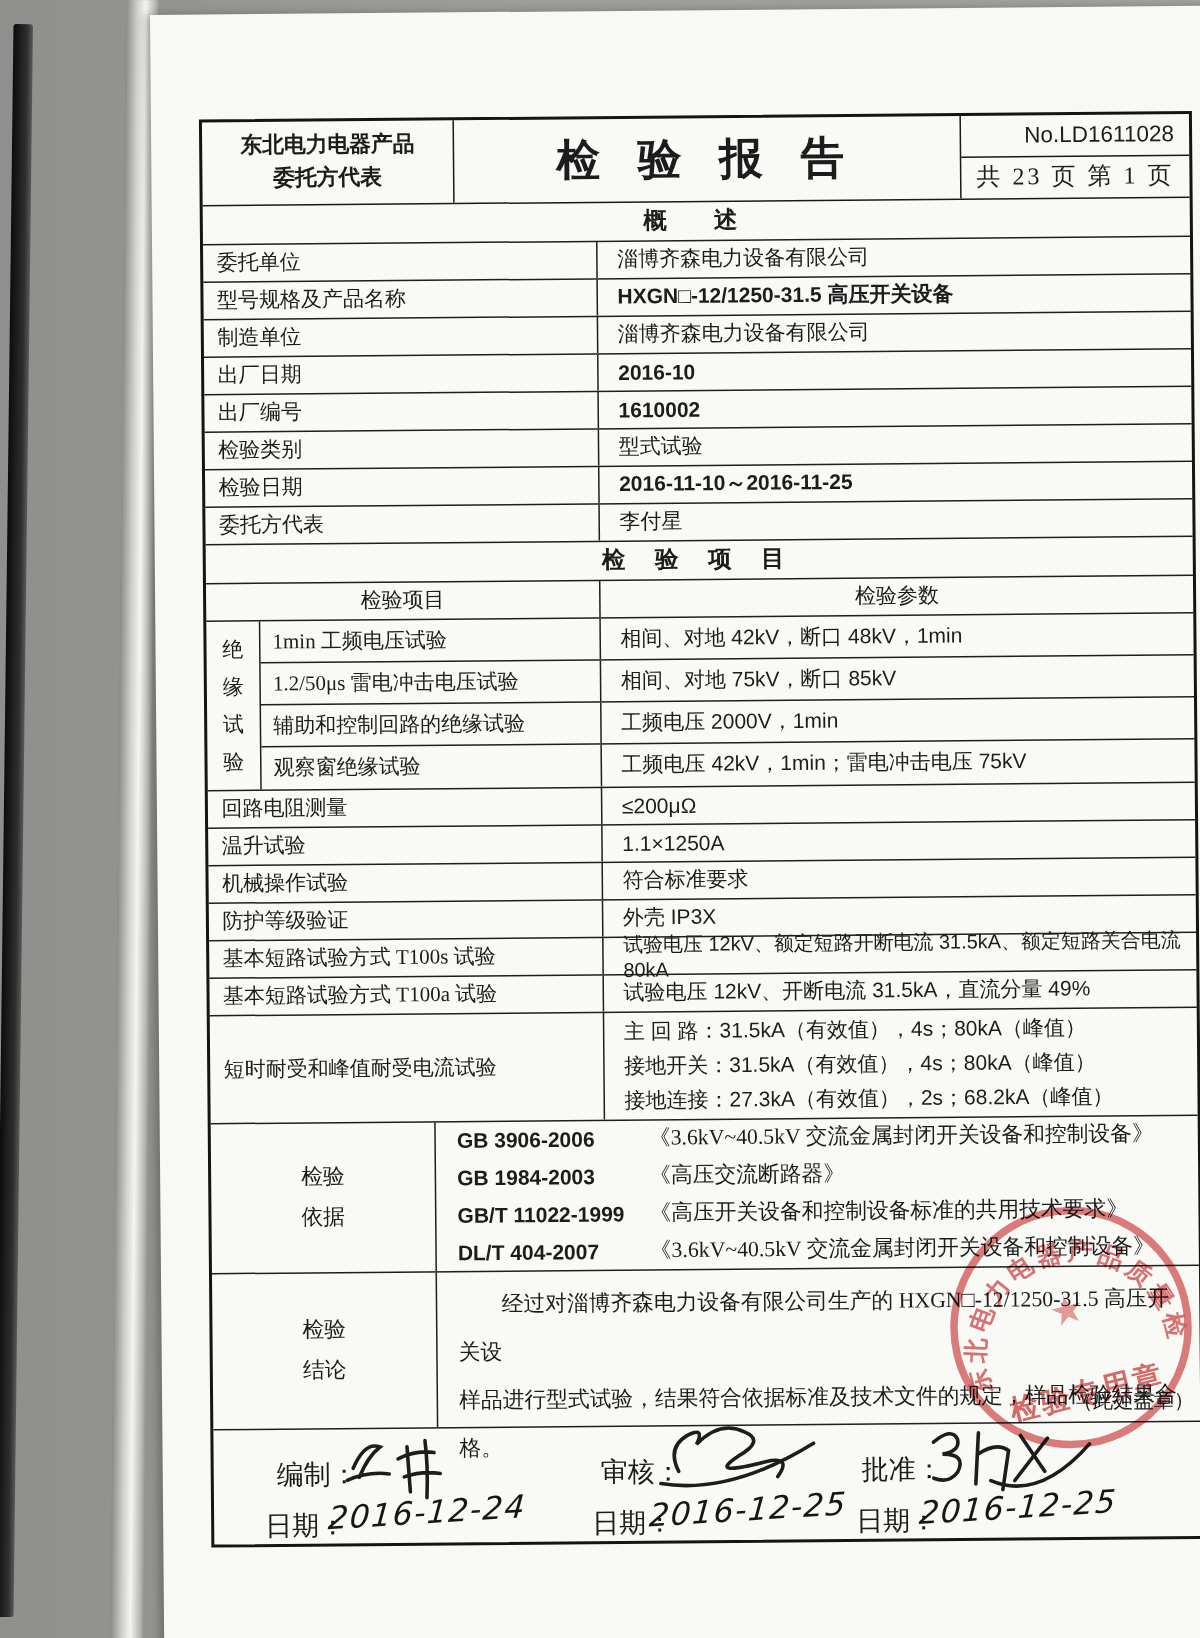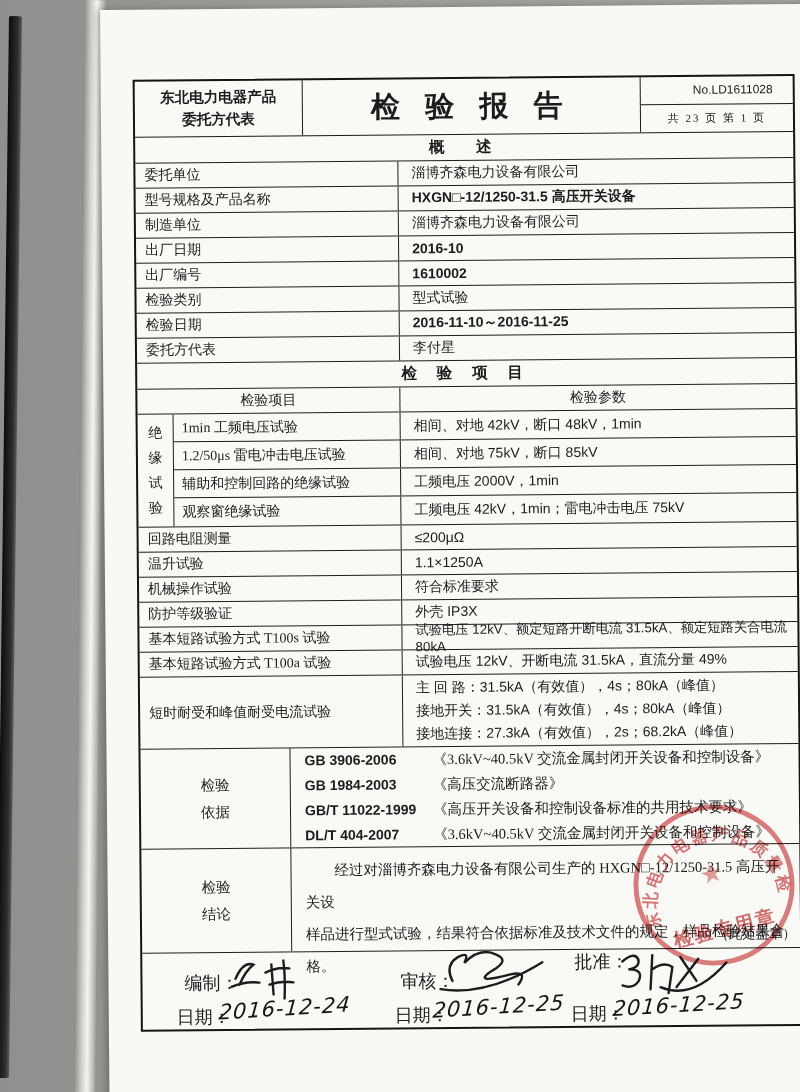--- a/index.html
+++ b/index.html
@@ -29,23 +29,23 @@
   .strong{font-weight:bold;}
   
   .hd{height:56px;display:flex;border-bottom:1.8px solid #1a1a1a;}
   .hd-station{width:167px;display:flex;flex-direction:column;justify-content:center;
               align-items:center;font-weight:bold;font-size:14.5px;line-height:1.45;}
   .hd-title{width:339px;border-left:1.8px solid #1a1a1a;border-right:1.8px solid #1a1a1a;
             display:flex;align-items:center;justify-content:center;
             font-size:29px;font-weight:bold;letter-spacing:9px;}
   .hd-right{flex:1;display:flex;flex-direction:column;}
   .hd-no{height:50%;display:flex;align-items:center;justify-content:center;
-         border-bottom:1.5px solid #1a1a1a;font-size:12px;font-family:"Liberation Sans",sans-serif;padding-left:32px;}
+         border-bottom:1.5px solid #1a1a1a;font-size:15px;font-family:"Liberation Sans",sans-serif;padding-left:32px;}
   .hd-page{height:50%;display:flex;align-items:center;justify-content:center;
-           font-size:11px;letter-spacing:2px;}
+           font-size:16px;letter-spacing:2px;}
   .sec{height:26px;justify-content:center;font-size:15.5px;font-weight:bold;letter-spacing:8px;}
   .info{height:25px;}
   .colhead{height:25px;}
   .colhead .lab{justify-content:center;padding-left:0;}
   .colhead .val{display:flex;justify-content:center;padding-left:0;font-family:"Liberation Serif",serif;}
   
   .insgroup{display:flex;border-bottom:1.6px solid #1e1e1e;}
   .vstrip{width:36px;border-right:1.6px solid #1e1e1e;display:flex;flex-direction:column;
           align-items:center;justify-content:space-around;padding:6px 0;font-size:14px;}
   .inscol{flex:1;display:flex;flex-direction:column;}
@@ -249,21 +249,21 @@
             <path d="M44 10 L46 40 M38 18 Q50 12 62 14 M56 6 Q58 22 57 44 M42 30 Q54 26 66 28"></path>
           </g>
         </svg>
         <span class="pr" style="left:258px;top:18px;">审核：</span>
         <svg class="scribble" style="position:absolute;left:296px;top:-6px;" width="120" height="54">
           <g stroke="#1d1d1d" stroke-width="2.4" fill="none" stroke-linecap="round">
             <path d="M14 36 Q6 20 20 12 Q32 6 26 18 Q42 2 58 10 Q72 16 54 26 Q32 40 72 30 Q90 26 80 40"></path>
             <path d="M2 44 Q48 52 104 18"></path>
           </g>
         </svg>
-        <span class="pr" style="left:432px;top:0;">批准：</span>
+        <span class="pr" style="left:432px;top:18px;">批准：</span>
         <svg class="scribble" style="position:absolute;left:472px;top:-2px;" width="140" height="52">
           <g stroke="#1d1d1d" stroke-width="2.4" fill="none" stroke-linecap="round">
             <path d="M8 14 Q20 4 24 12 Q26 20 14 22 Q30 22 24 34 Q18 42 8 38"></path>
             <path d="M38 8 L36 42 M38 22 Q50 14 58 20 L54 46"></path>
             <path d="M66 10 L82 34 M84 12 L62 40"></path>
             <path d="M46 40 Q78 54 112 16"></path>
           </g>
         </svg>
         <span class="pr" style="left:34px;top:52px;">日期：</span>
         <span class="hand" style="position:absolute;left:76px;top:44px;">2016-12-24</span>

